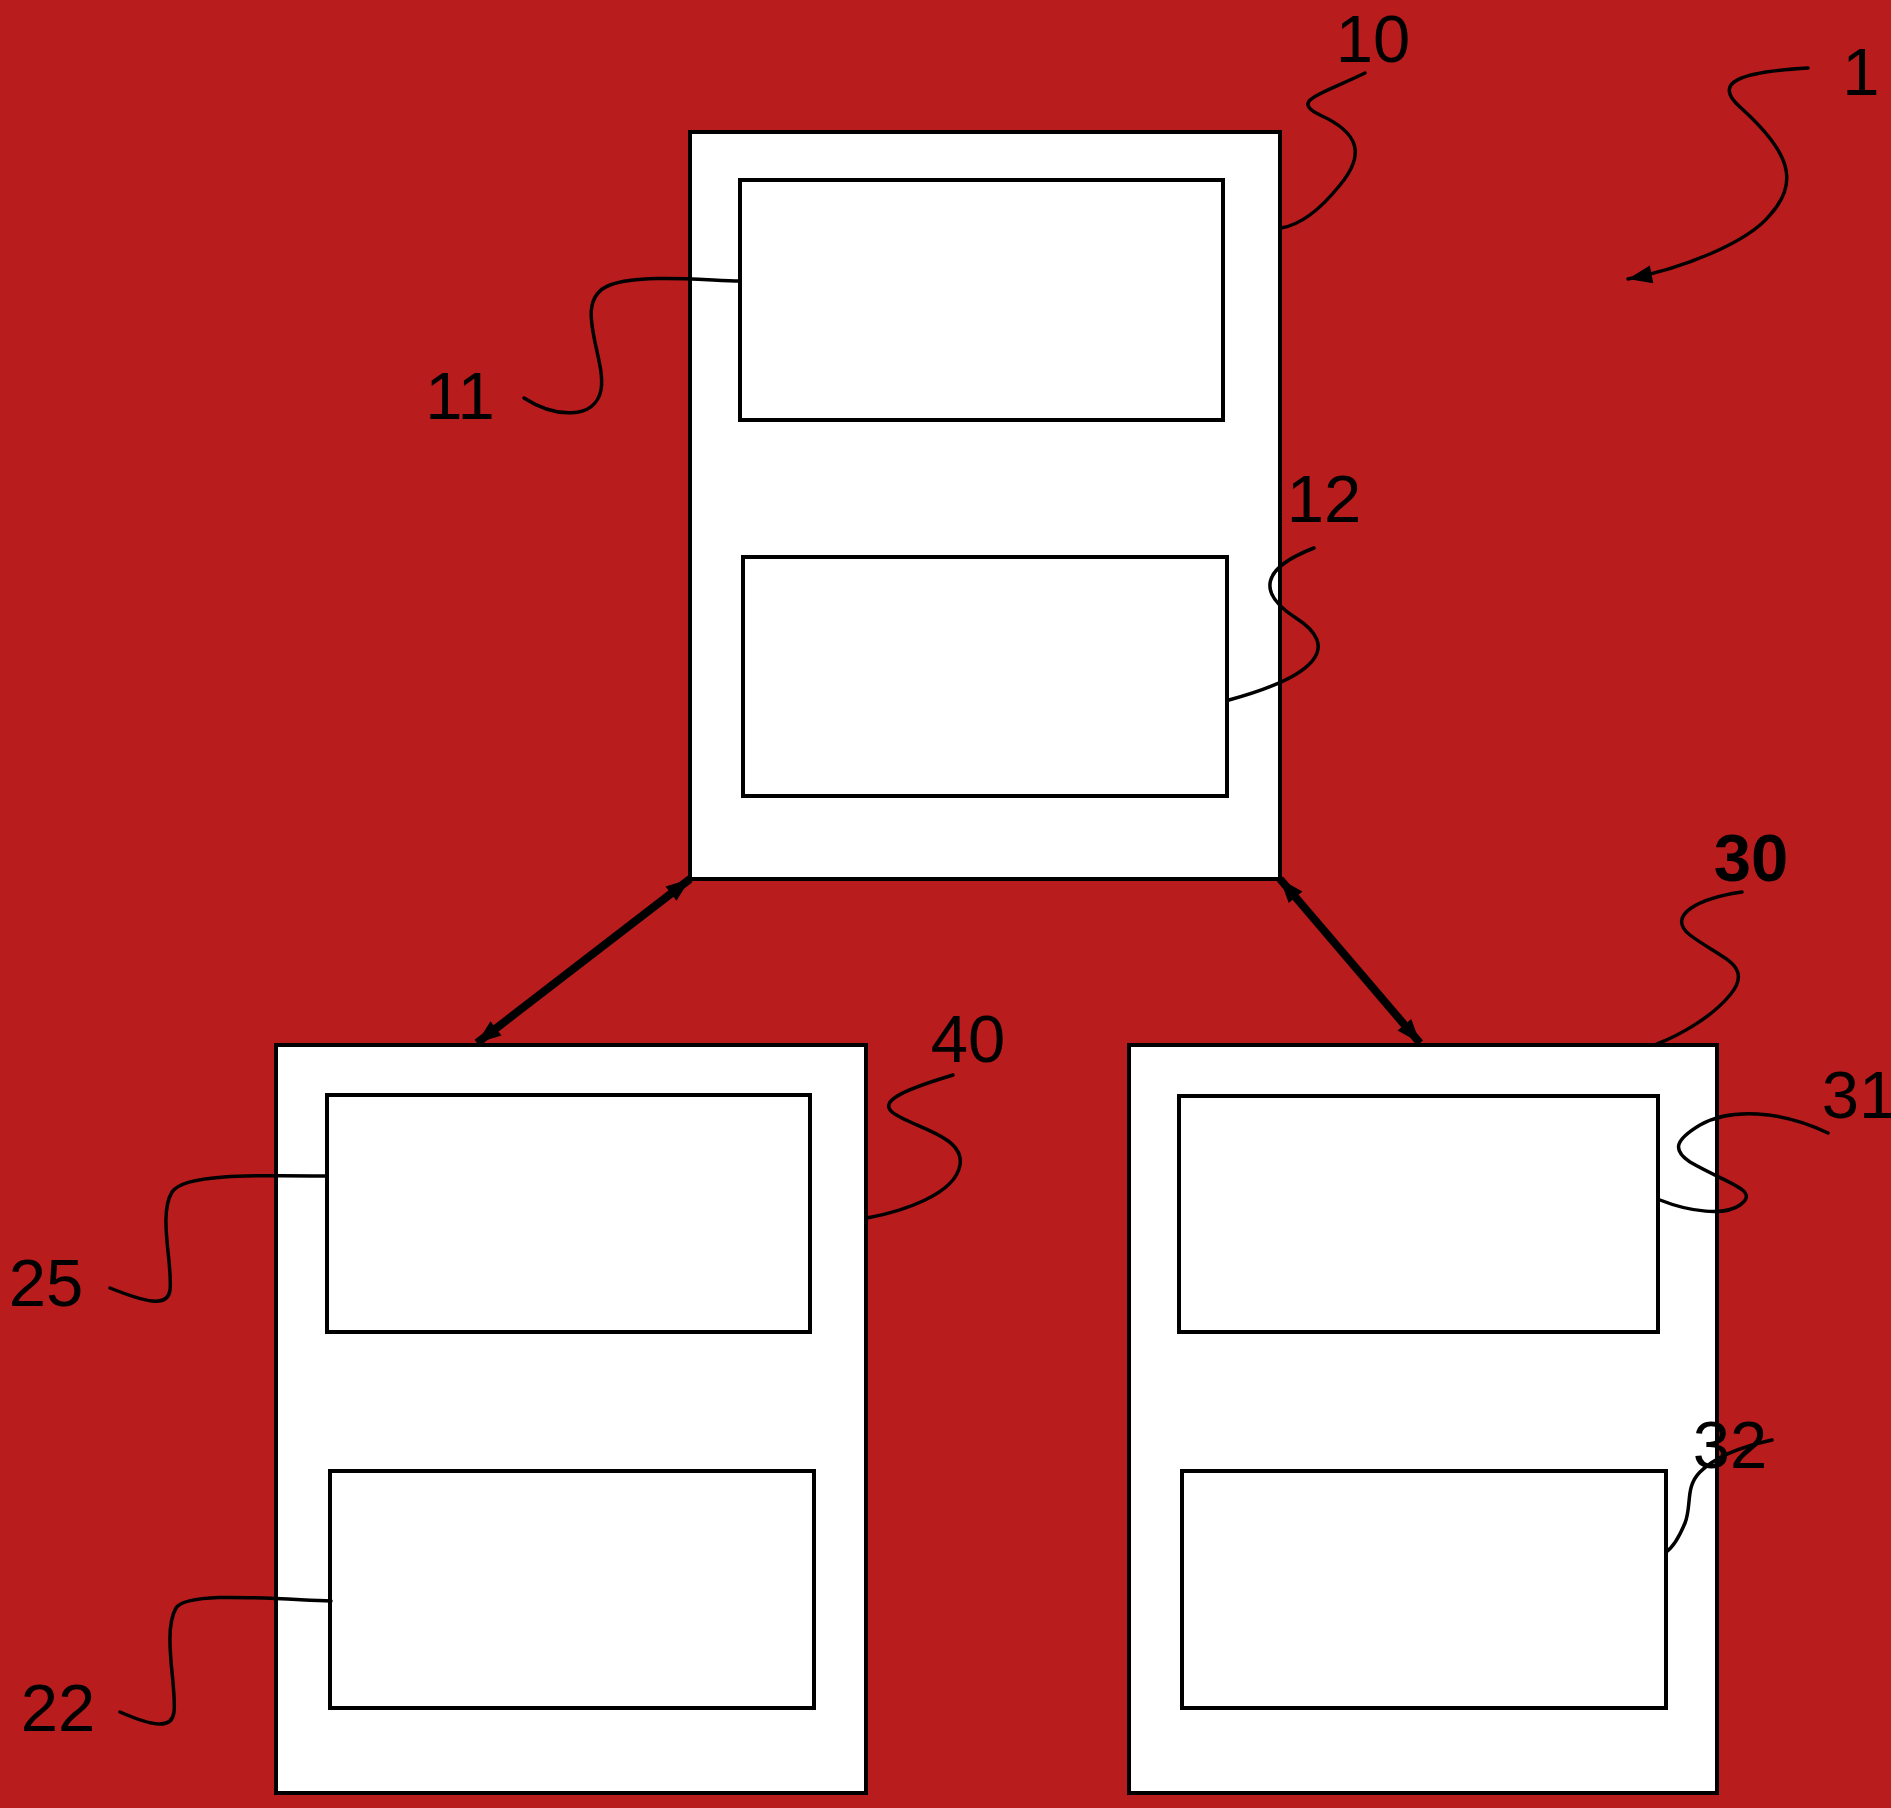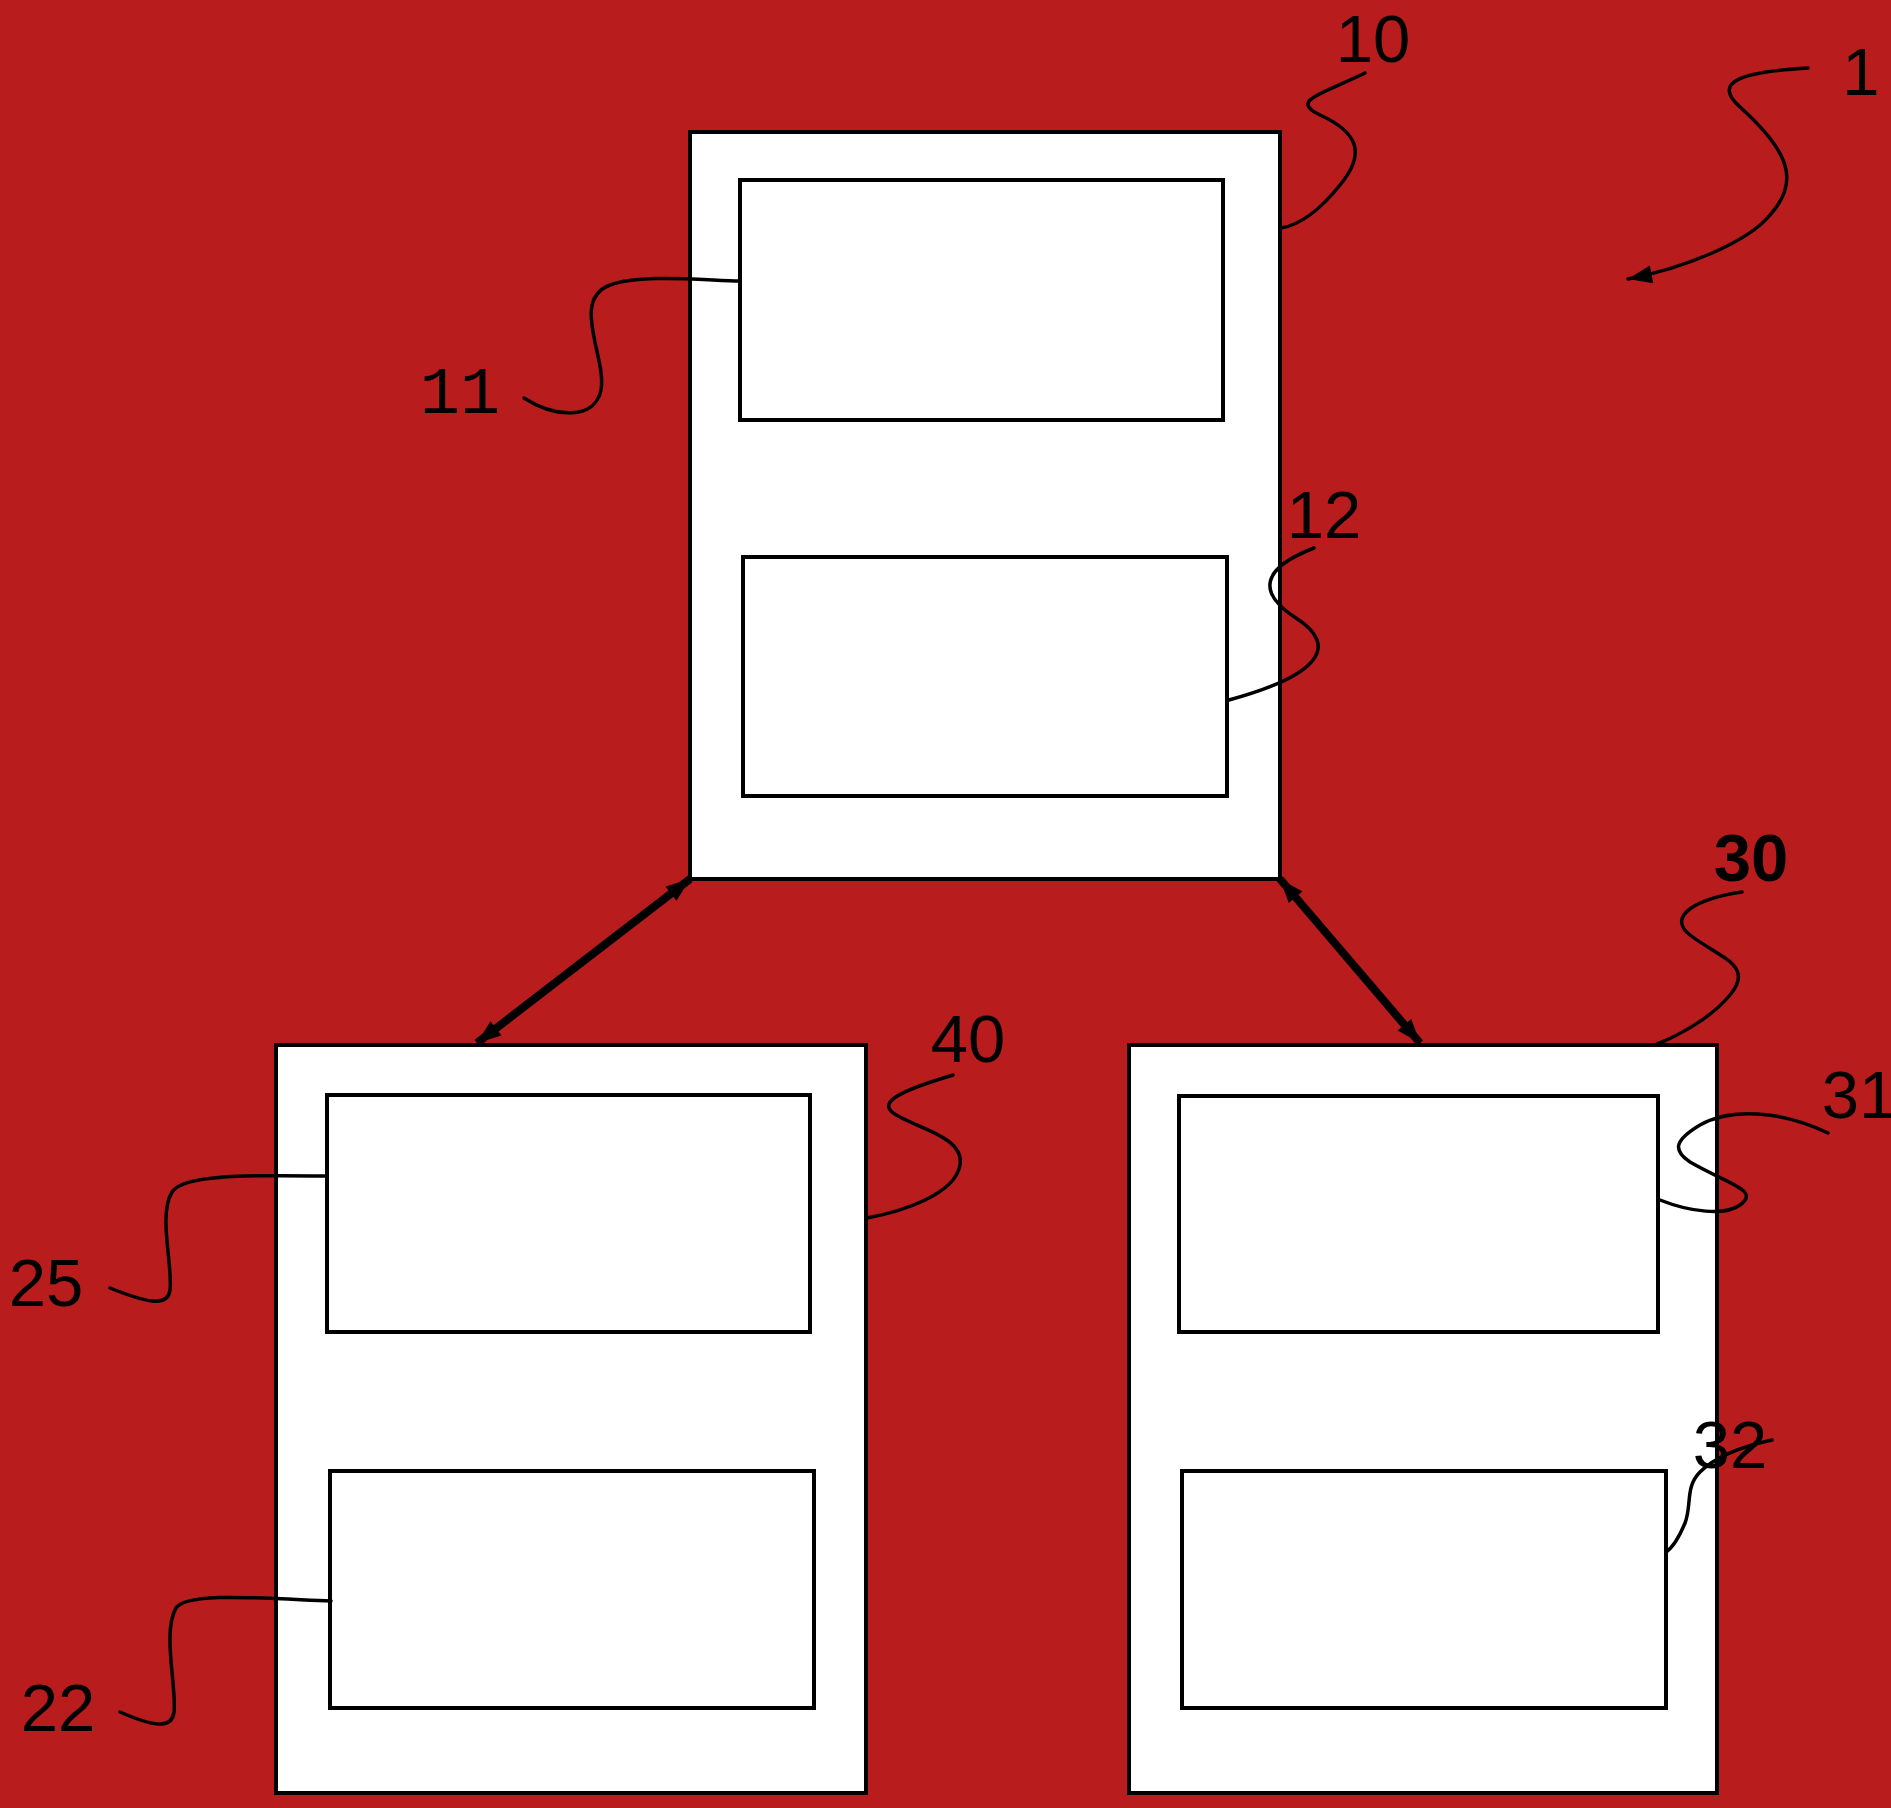--- a/index.html
+++ b/index.html
@@ -80,22 +80,22 @@
     <path class="leader" d="M 953,1075 C 910,1088 878,1100 892,1112 C 910,1127 965,1135 960,1165 C 955,1195 900,1212 867,1218"></path>
     <path class="leader" d="M 110,1288 C 145,1302 168,1308 170,1290 C 173,1265 158,1215 172,1192 C 183,1174 250,1175 326,1176"></path>
     <path class="leader" d="M 120,1712 C 152,1726 172,1730 174,1712 C 177,1688 162,1632 176,1608 C 187,1592 258,1598 331,1601"></path>
     <path class="leader" d="M 1742,892 C 1700,898 1665,915 1690,935 C 1720,958 1755,965 1730,995 C 1712,1017 1680,1035 1657,1044"></path>
     <path class="leader" d="M 1828,1133 C 1780,1110 1730,1108 1700,1125 C 1675,1140 1672,1150 1690,1162 C 1730,1185 1760,1190 1740,1205 C 1725,1216 1690,1212 1660,1200"></path>
     <path class="leader" d="M 1772,1440 C 1735,1448 1712,1460 1700,1472 C 1685,1487 1692,1505 1685,1523 C 1678,1540 1672,1548 1666,1552"></path>
   </svg>
 
   <div class="ref-label" style="left:1373px; top:38px;">10</div>
   <div class="ref-label" style="left:1861px; top:71px;">1</div>
-  <div class="ref-label" style="left:460px; top:395px;font-family:Liberation Mono, monospace;">11</div>
-  <div class="ref-label" style="left:1324px; top:514px;">12</div>
+  <div class="ref-label" style="left:460px; top:395px;">11</div>
+  <div class="ref-label" style="left:1324px; top:498px;">12</div>
   <div class="ref-label" style="left:968px; top:1038px;">40</div>
   <div class="ref-label" style="left:1751px; top:857px;font-weight:bold;">30</div>
   <div class="ref-label" style="left:46px; top:1282px;">25</div>
   <div class="ref-label" style="left:1839px; top:1094px;margin-left:20px;">31</div>
   <div class="ref-label" style="left:58px; top:1707px;">22</div>
   <div class="ref-label" style="left:1730px; top:1444px;">32</div>
 
 </div>
 
 </body></html>

